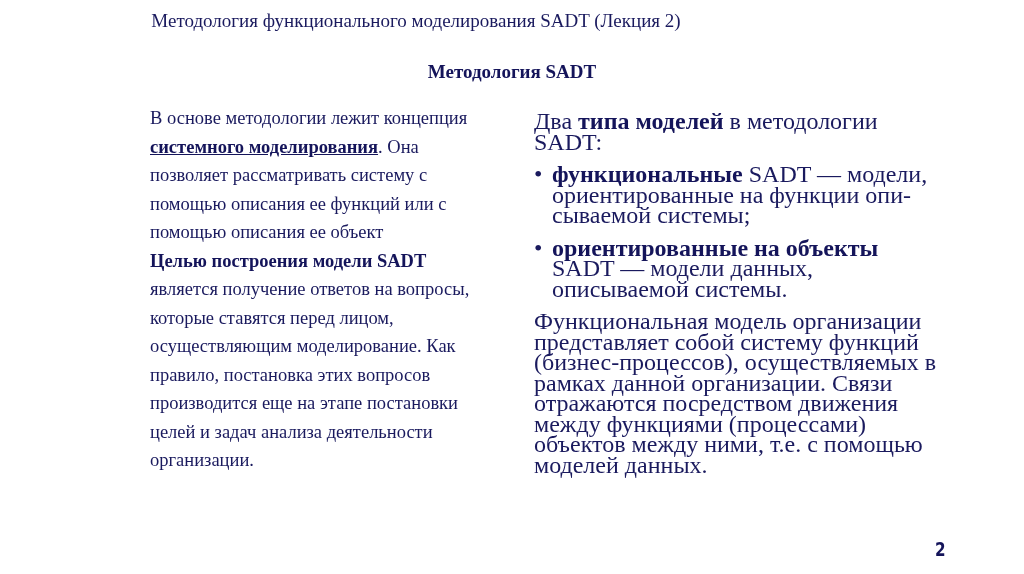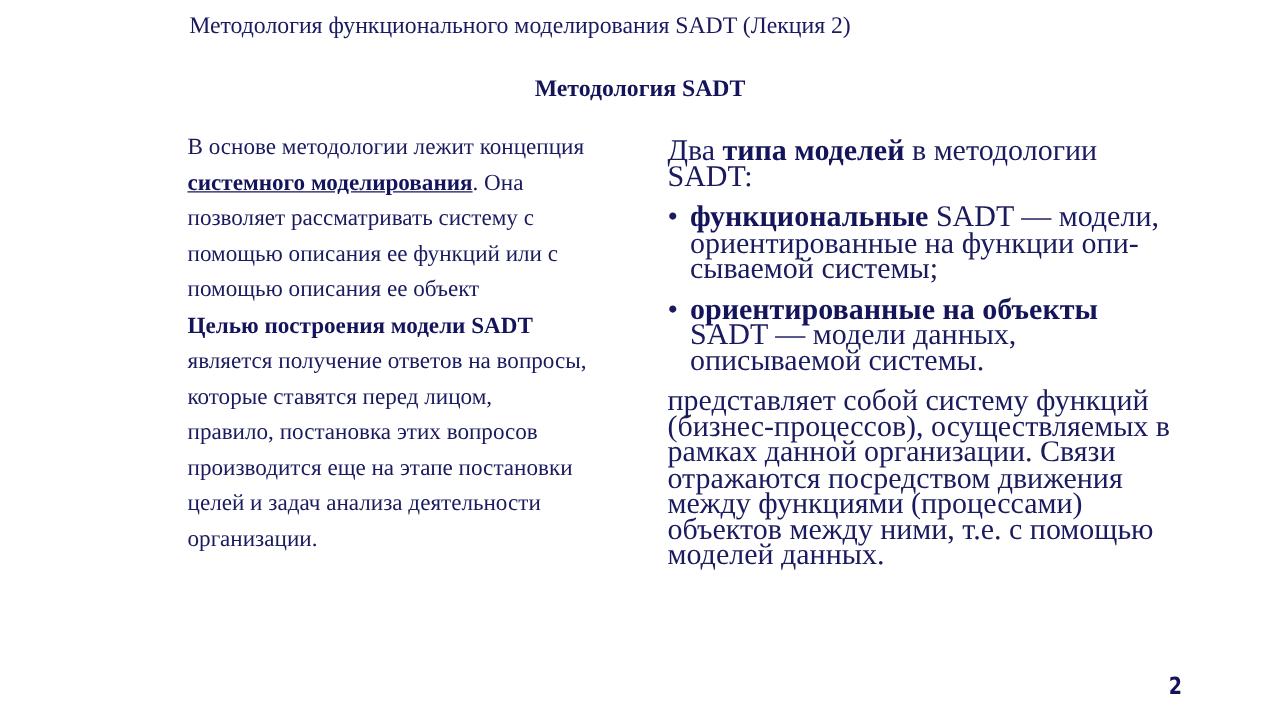--- a/index.html
+++ b/index.html
@@ -46,20 +46,21 @@
 
 <div class="left-col">
   <span class="line">В основе методологии лежит концепция</span>
   <span class="line"><b><u>системного моделирования</u></b><span>. Она</span></span>
   <span class="line">позволяет рассматривать систему с</span>
   <span class="line">помощью описания ее функций или с</span>
   <span class="line">помощью описания ее объект</span>
   <span class="line"><b>Целью построения модели SADT</b></span>
   <span class="line">является получение ответов на вопросы,</span>
   <span class="line">которые ставятся перед лицом,</span>
+  <span class="line">осуществляющим моделирование. Как</span>
   <span class="line">правило, постановка этих вопросов</span>
   <span class="line">производится еще на этапе постановки</span>
   <span class="line">целей и задач анализа деятельности</span>
   <span class="line">организации.</span>
 </div>
 
 <div class="right-col">
   <div class="intro">
     <span>Два </span><b>типа моделей</b><span> в методологии SADT:</span>
   </div>
@@ -72,20 +73,21 @@
   </div>
 
   <div class="bullet">
     <span class="dot">•</span>
     <span class="line"><b>ориентированные на объекты</b></span>
     <span class="line">SADT — модели данных,</span>
     <span class="line">описываемой системы.</span>
   </div>
 
   <div class="para">
+    <span class="line">Функциональная модель организации</span>
     <span class="line">представляет собой систему функций</span>
     <span class="line">(бизнес-процессов), осуществляемых в</span>
     <span class="line">рамках данной организации. Связи</span>
     <span class="line">отражаются посредством движения</span>
     <span class="line">между функциями (процессами)</span>
     <span class="line">объектов между ними, т.е. с помощью</span>
     <span class="line">моделей данных.</span>
   </div>
 </div>
 

